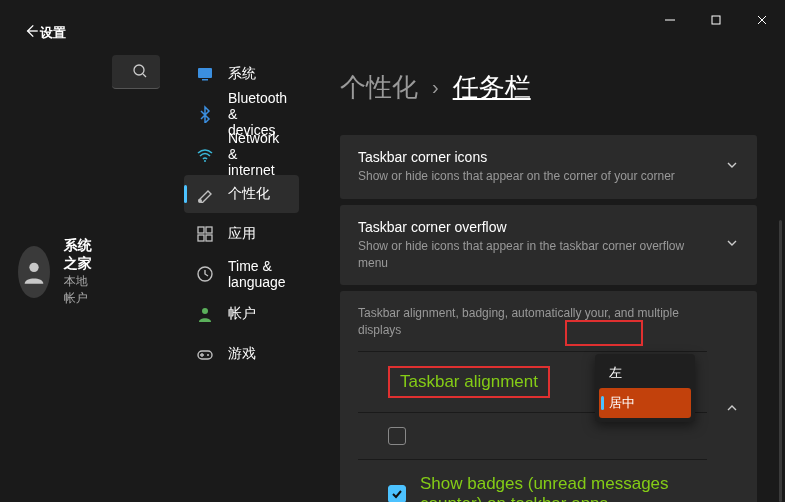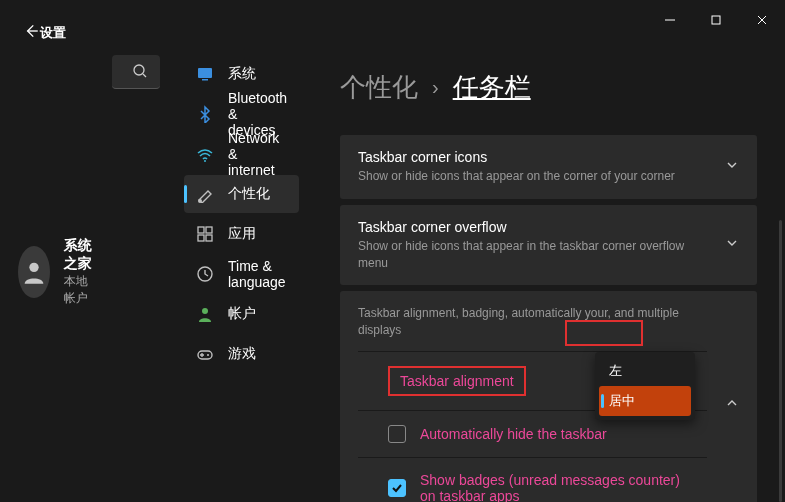--- a/index.html
+++ b/index.html
@@ -33,21 +33,21 @@
 .bc-current { font-size: 26px; color: #fff; font-weight: 500; text-decoration: underline; }
 .cards { display: flex; flex-direction: column; gap: 6px; }
 .card { background: #2b2b2b; border-radius: 3px; padding: 14px 50px 14px 18px; position: relative; }
 .card-title { font-size: 14px; margin-bottom: 3px; }
 .card-sub { font-size: 12px; color: #999; line-height: 1.4; }
 .chev { position: absolute; right: 18px; top: 50%; transform: translateY(-50%); color: #ccc; }
 .card.expanded { padding-bottom: 0; }
 .sub-rows { margin-top: 12px; border-top: 1px solid #1a1a1a; }
 .sub-row { display: flex; align-items: center; padding: 14px 0 14px 30px; position: relative; border-bottom: 1px solid #1a1a1a; }
 .sub-row:last-child { border-bottom: none; }
-.sub-label { font-size: 14px; color: #ec4899; }
+.sub-label { font-size: 17px; color: #84cc16; }
 .red-box { border: 2px solid #e03030; padding: 4px 10px; display: inline-block; }
 .dropdown { position: absolute; right: 12px; width: 100px; background: #1f1f1f; border-radius: 4px; padding: 4px; bottom: -10px; box-shadow: 0 4px 12px rgba(0,0,0,0.5); }
 .dropdown-opt { padding: 6px 10px; font-size: 13px; border-radius: 3px; position: relative; }
 .dropdown-opt.selected::before { content: ""; position: absolute; left: 2px; top: 8px; bottom: 8px; width: 3px; background: #4cc2ff; border-radius: 2px; }
 .dropdown-opt.hover { background: #c2410c; }
 .checkbox { width: 18px; height: 18px; border: 1.5px solid #888; border-radius: 3px; margin-right: 14px; flex-shrink: 0; display: flex; align-items: center; justify-content: center; }
 .checkbox.checked { background: #4cc2ff; border-color: #4cc2ff; }
 .checkbox.checked svg { width: 12px; height: 12px; }
 .scroll-track { position: absolute; right: 3px; top: 180px; bottom: 0; width: 3px; background: #3a3a3a; border-radius: 2px; }
 .red-box-float { position: absolute; border: 2px solid #e03030; pointer-events: none; }
@@ -216,21 +216,20 @@
         <div class="sub-rows">
           <div class="sub-row" style="position:relative;">
             <span class="red-box"><span class="sub-label">Taskbar alignment</span></span>
             <div class="dropdown">
               <div class="dropdown-opt">左</div>
               <div class="dropdown-opt selected hover">居中</div>
             </div>
           </div>
           <div class="sub-row">
             <span class="checkbox"></span>
-            <span class="sub-label">Automatically hide the taskbar</span>
           </div>
           <div class="sub-row">
             <span class="checkbox checked">
                 <svg viewBox="0 0 12 12">
                   <path d="M2 6 L5 9 L10 3" fill="none" stroke="#111" stroke-width="2"></path>
                 </svg>
               </span>
             <span class="sub-label" style="max-width:260px;">Show badges (unread messages counter) on taskbar apps</span>
           </div>
         </div>

